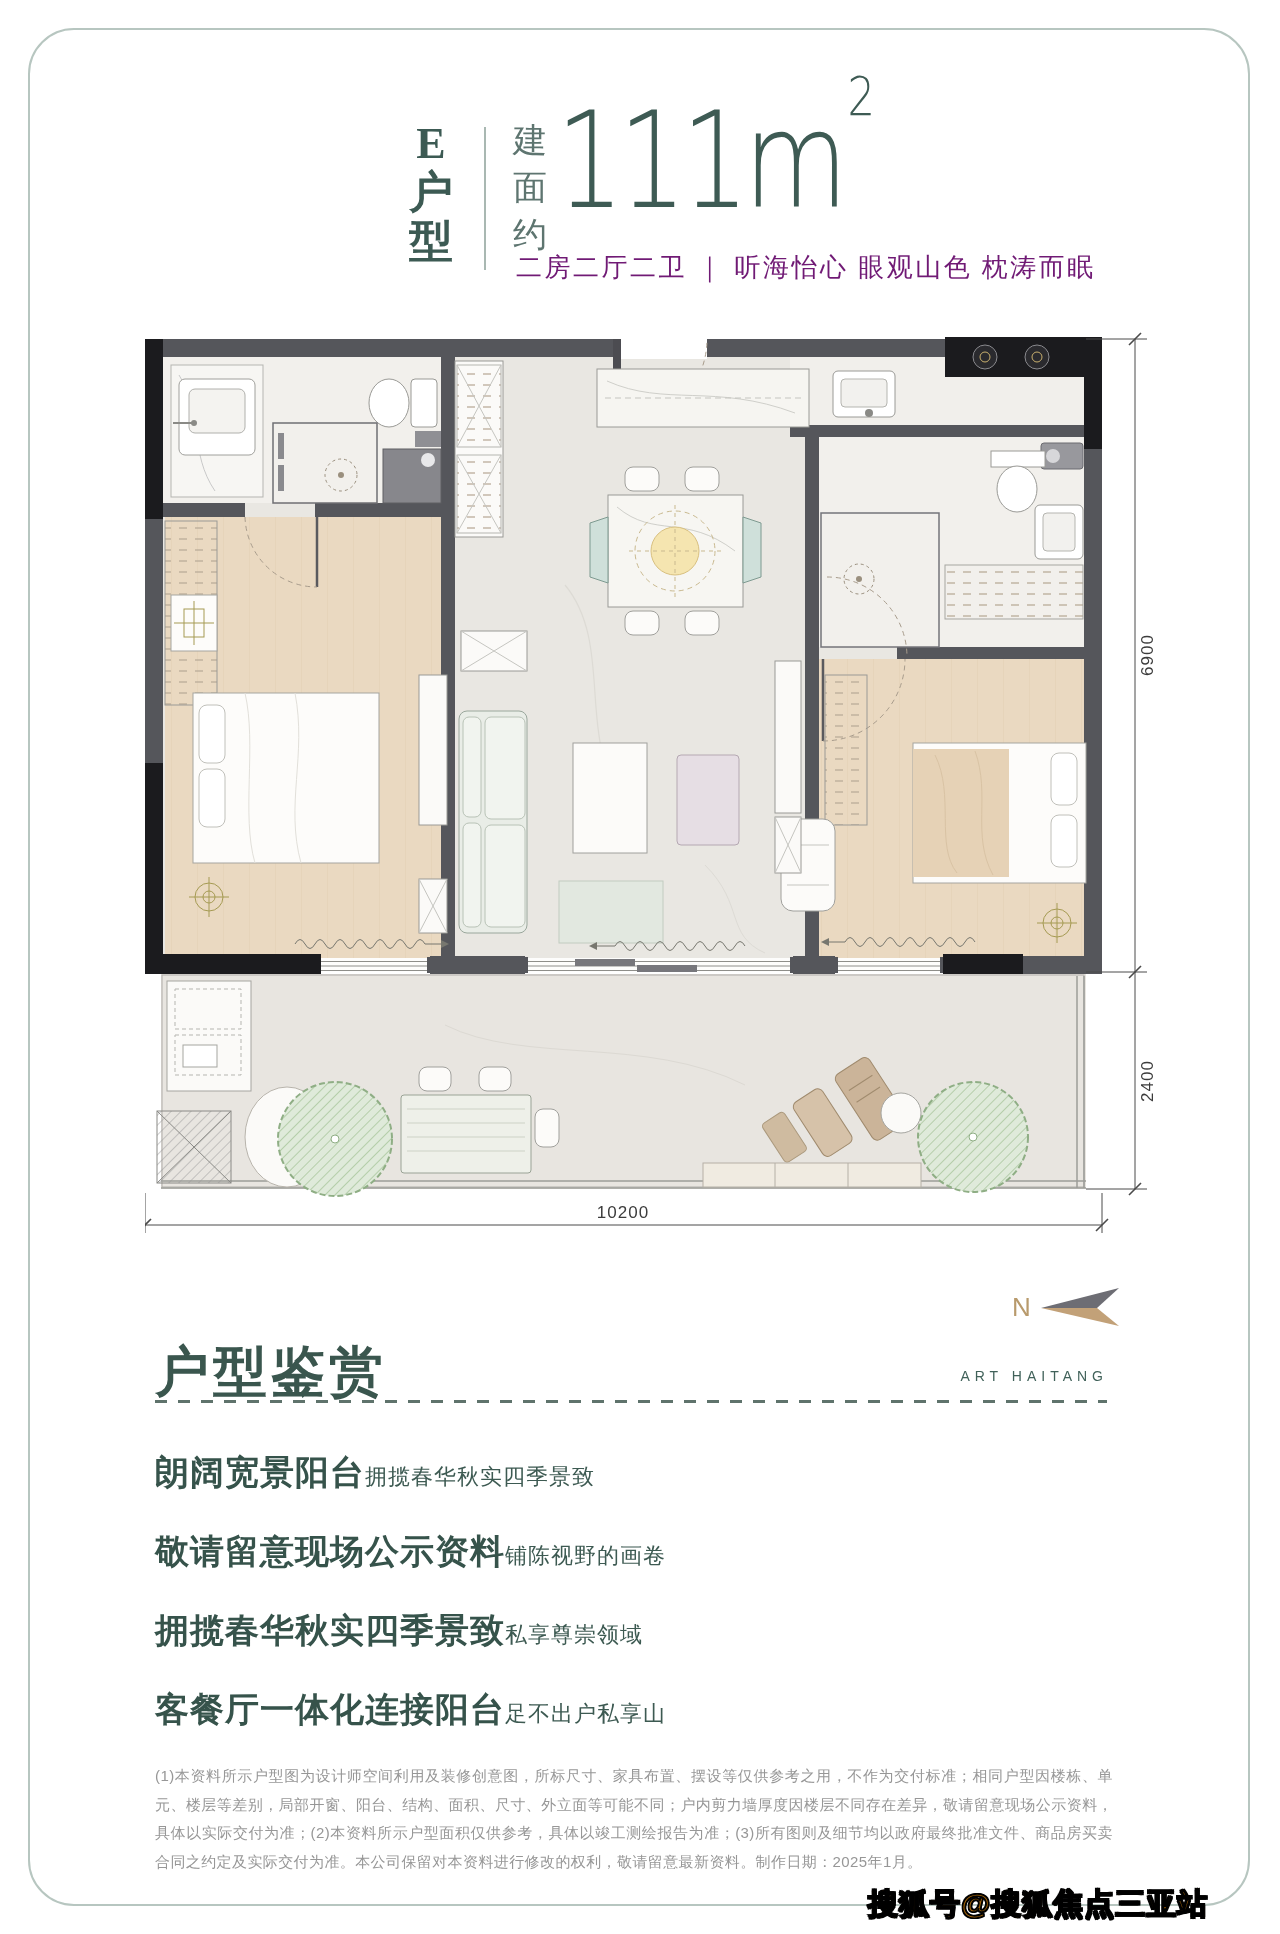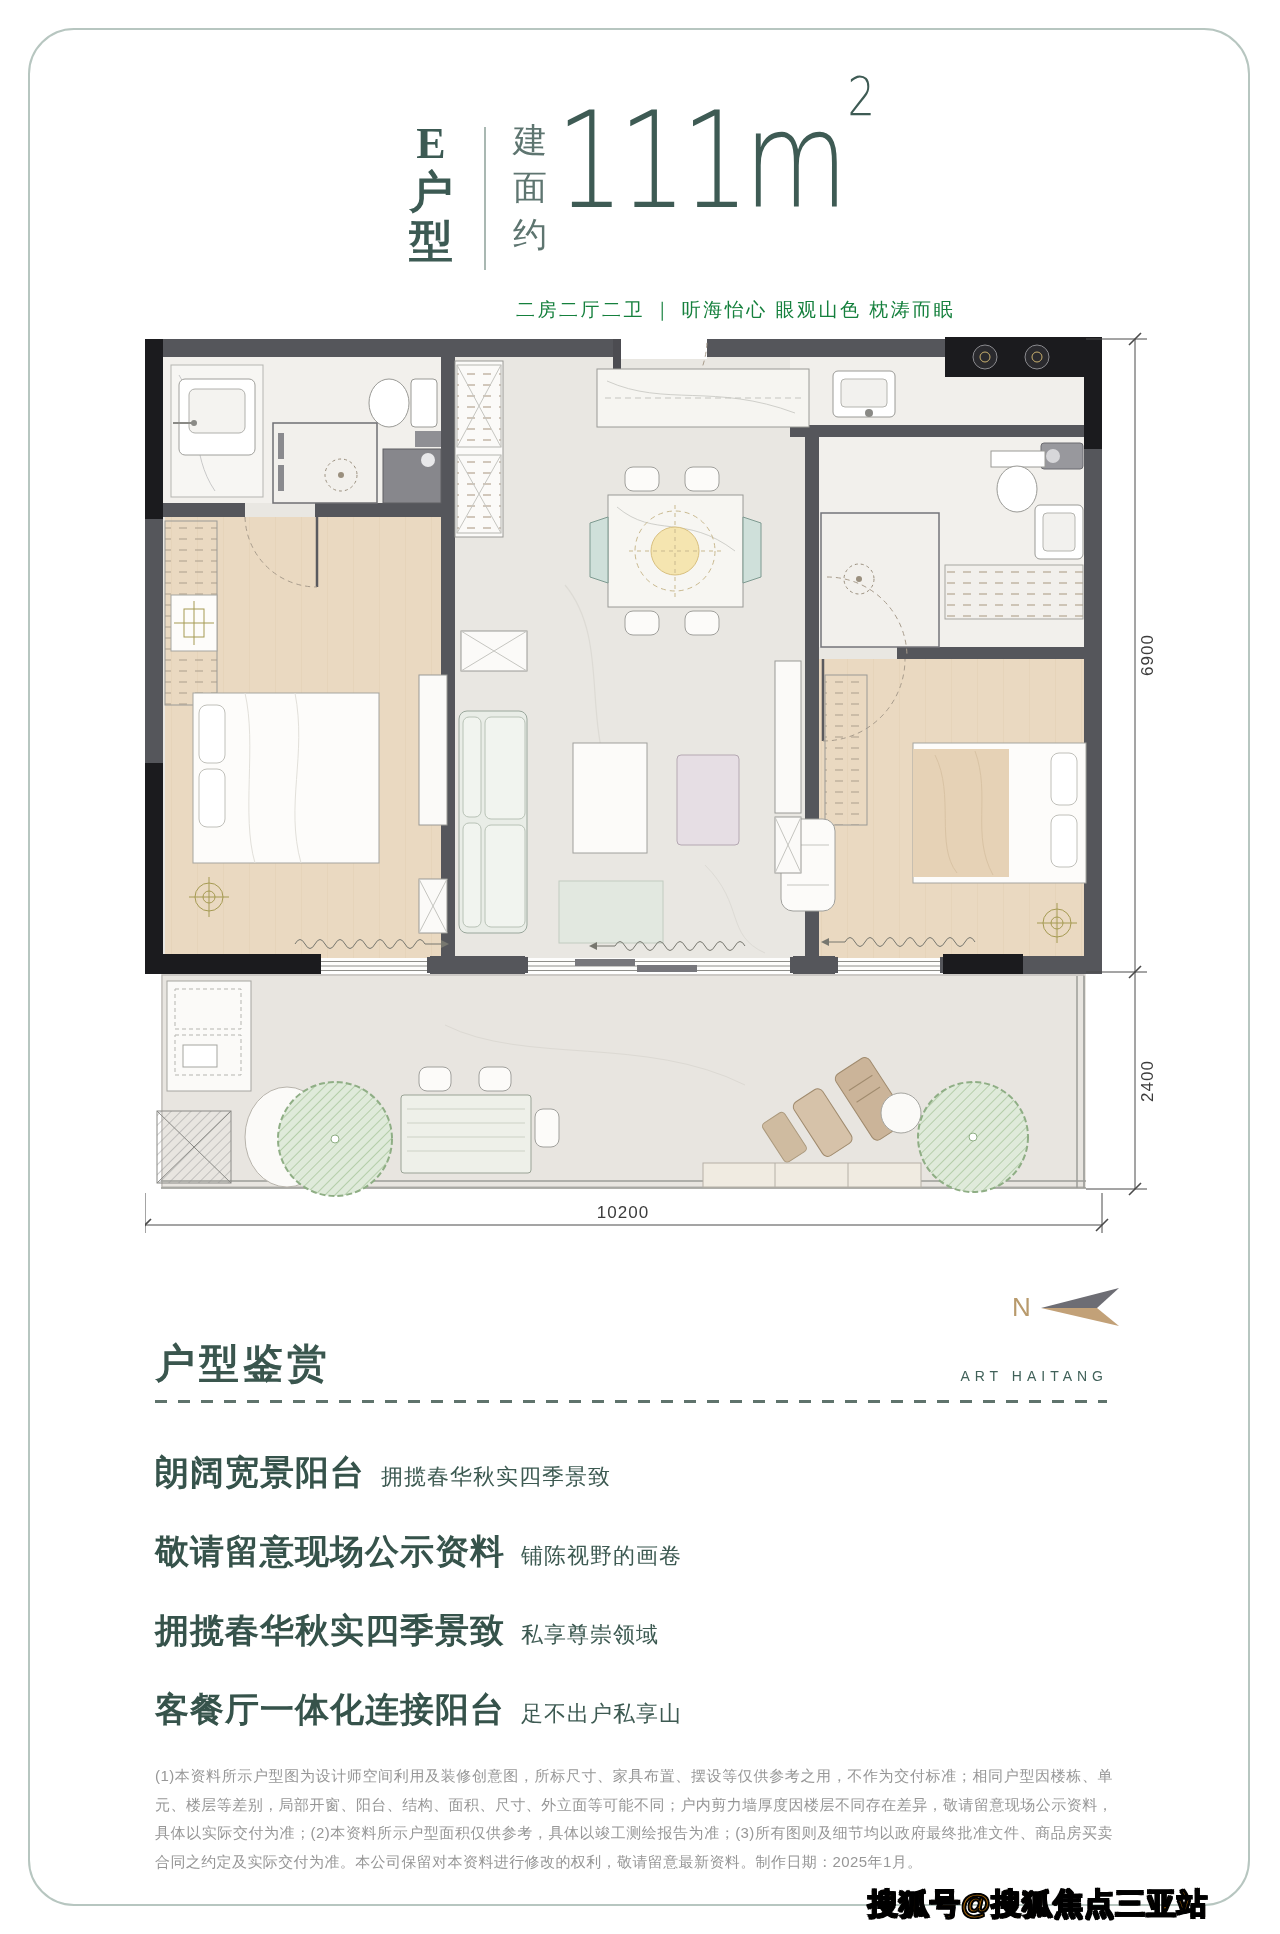--- a/index.html
+++ b/index.html
@@ -14,35 +14,35 @@
   .v-divider{position:absolute;left:484px;top:127px;width:2px;height:143px;background:#a9b8b2;}
   .area-prefix{position:absolute;left:512px;top:124px;display:flex;flex-direction:column;gap:13px;
                font-family:"Liberation Serif","DejaVu Serif",serif;
                font-size:34px;line-height:1.0;color:#5e7570;width:36px;text-align:center;}
   .area-figure{position:absolute;left:556px;top:94px;display:flex;align-items:flex-start;
                color:#3e5b54;transform:scaleX(.8);transform-origin:left top;}
   .area-figure .big{font-size:134px;font-weight:100;line-height:1.0;letter-spacing:-7px;
                     font-family:"DejaVu Sans","Liberation Sans",sans-serif;}
   .area-figure .sup{font-size:54px;font-weight:100;line-height:1;transform:translateY(-24px);
                     margin-left:6px;font-family:"DejaVu Sans",sans-serif;}
-  .tagline{position:absolute;left:516px;top:250px;font-size:19px;letter-spacing:2.5px;
-           color:#15803d;margin-top:47px;}
+  .tagline{position:absolute;left:516px;top:250px;font-size:26px;letter-spacing:2.5px;
+           color:#701a75;}
   
   .compass{position:absolute;left:1012px;top:1286px;display:flex;align-items:center;gap:10px;}
   .compass .n{font-size:26px;color:#b89a6c;font-family:"Liberation Sans",sans-serif;}
   
   .section-heading{position:absolute;left:155px;top:1336px;
       font-family:"Liberation Serif","DejaVu Serif",serif;font-weight:600;
-      font-size:40px;color:#3a564e;letter-spacing:4px;}
+      font-size:54px;color:#3a564e;letter-spacing:4px;}
   .brand{position:absolute;left:880px;top:1368px;width:228px;text-align:right;
       font-size:14px;letter-spacing:5px;color:#41625a;}
   .dashed-line{position:absolute;left:155px;top:1400px;width:952px;height:3px;
       background:repeating-linear-gradient(90deg,#5f736c 0 12px,transparent 12px 23px);}
   .features{position:absolute;left:155px;top:1450px;}
-  .feature-row{display:flex;align-items:baseline;gap:16px;margin-bottom:33px;
+  .feature-row{display:flex;align-items:baseline;gap:0;margin-bottom:33px;
       font-family:Liberation Sans, sans-serif;color:#3d5a52;}
   .feature-row .hl{font-size:34px;font-weight:700;color:#36534b;letter-spacing:1px;}
   .feature-row .desc{font-size:22px;letter-spacing:1px;}
   .disclaimer{position:absolute;left:155px;top:1762px;width:958px;font-size:15px;
       color:#979797;line-height:1.9;text-align:justify;letter-spacing:.4px;}
   .watermark{position:absolute;left:868px;top:1884px;font-size:30px;font-weight:700;
       color:#a16207;-webkit-text-stroke:1.3px #000;
       text-shadow:1px 1px 0 #000,-1px 1px 0 #000,1px -1px 0 #000,-1px -1px 0 #000;
       letter-spacing:1px;z-index:5;}
   svg text{font-family:"Liberation Sans","DejaVu Sans",sans-serif;}

